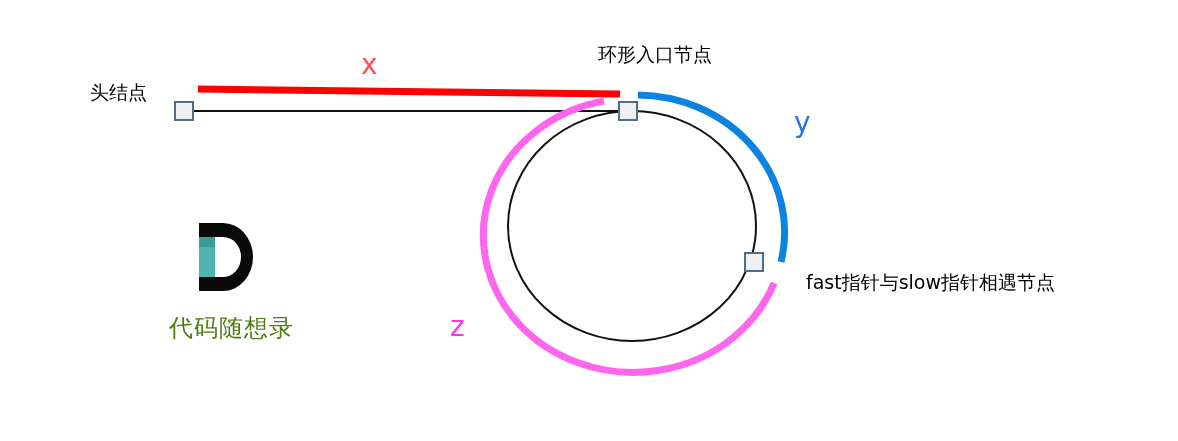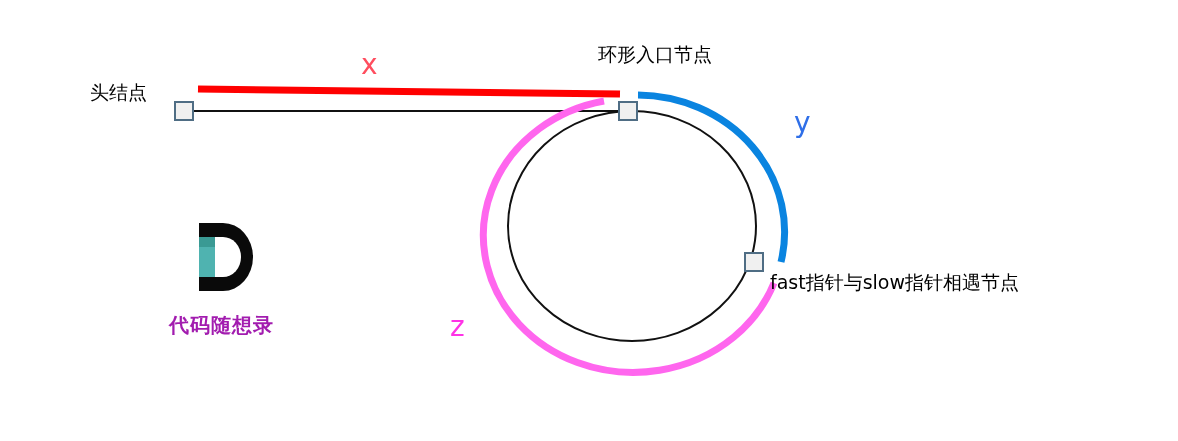--- a/index.html
+++ b/index.html
@@ -5,21 +5,21 @@
   html, body { margin: 0; padding: 0; background: #ffffff; }
   body { width: 1178px; height: 441px; position: relative; overflow: hidden;
          font-family: "DejaVu Sans", sans-serif; }
   .canvas { position: absolute; left: 0; top: 0; width: 1178px; height: 441px; }
   .lbl { position: absolute; white-space: nowrap; }
   .gray { color: #000000; font-size: 19px; }
   .var { font-size: 28px; font-family: "DejaVu Sans", sans-serif; }
   .node { position: absolute; width: 20px; height: 20px; background: #f0f0f0;
           border: 2px solid #4f6d84; box-sizing: border-box; }
   .logo { position: absolute; left: 199px; top: 223px; width: 56px; height: 68px; }
-  .brand { position: absolute; left: 169px; top: 312px; font-size: 20px; font-weight: bold; color: #a21caf; letter-spacing: 1px; }
+  .brand { position: absolute; left: 169px; top: 312px; font-size: 24px; font-weight: normal; color: #4d7c0f; letter-spacing: 1px; }
 </style>
 </head>
 <body>
 
 <div class="canvas">
   <svg width="1178" height="441" viewBox="0 0 1178 441">
 
     <line x1="198" y1="89" x2="620" y2="94" stroke="#ff0000" stroke-width="7"></line>
 
     <line x1="190" y1="111" x2="628" y2="111" stroke="#111" stroke-width="2"></line>
@@ -31,21 +31,21 @@
     <path d="M 774 283 A 150 137 0 1 1 604 101" fill="none" stroke="#ff66ee" stroke-width="7"></path>
   </svg>
 </div>
 
 <div class="node" style="left:174px; top:101px;"></div>
 <div class="node" style="left:618px; top:101px;"></div>
 <div class="node" style="left:744px; top:252px;"></div>
 
 <div class="lbl gray" style="left:90px; top:80px;text-align:right;">头结点</div>
 <div class="lbl gray" style="left:598px; top:42px;">环形入口节点</div>
-<div class="lbl gray" style="left:770px; top:270px;text-align:right;">fast指针与slow指针相遇节点</div>
+<div class="lbl gray" style="left:806px; top:270px;text-align:right;">fast指针与slow指针相遇节点</div>
 
 <div class="lbl var" style="left:361px; top:48px; color:#ff4d5e;">x</div>
 <div class="lbl var" style="left:794px; top:106px; color:#2f6fe8;">y</div>
 <div class="lbl var" style="left:450px; top:310px; color:#ff33e6;">z</div>
 
 <svg class="logo" viewBox="0 0 56 68">
   <path d="M0 0 H24 A30 34 0 0 1 24 68 H0 Z" fill="#0a0a0a"></path>
   <path d="M16 14 H24 A18 20 0 0 1 24 54 H16 Z" fill="#ffffff"></path>
   <rect x="0" y="14" width="16" height="40" fill="#4fb3b0"></rect>
   <rect x="0" y="14" width="16" height="10" fill="#3a9a94"></rect>

